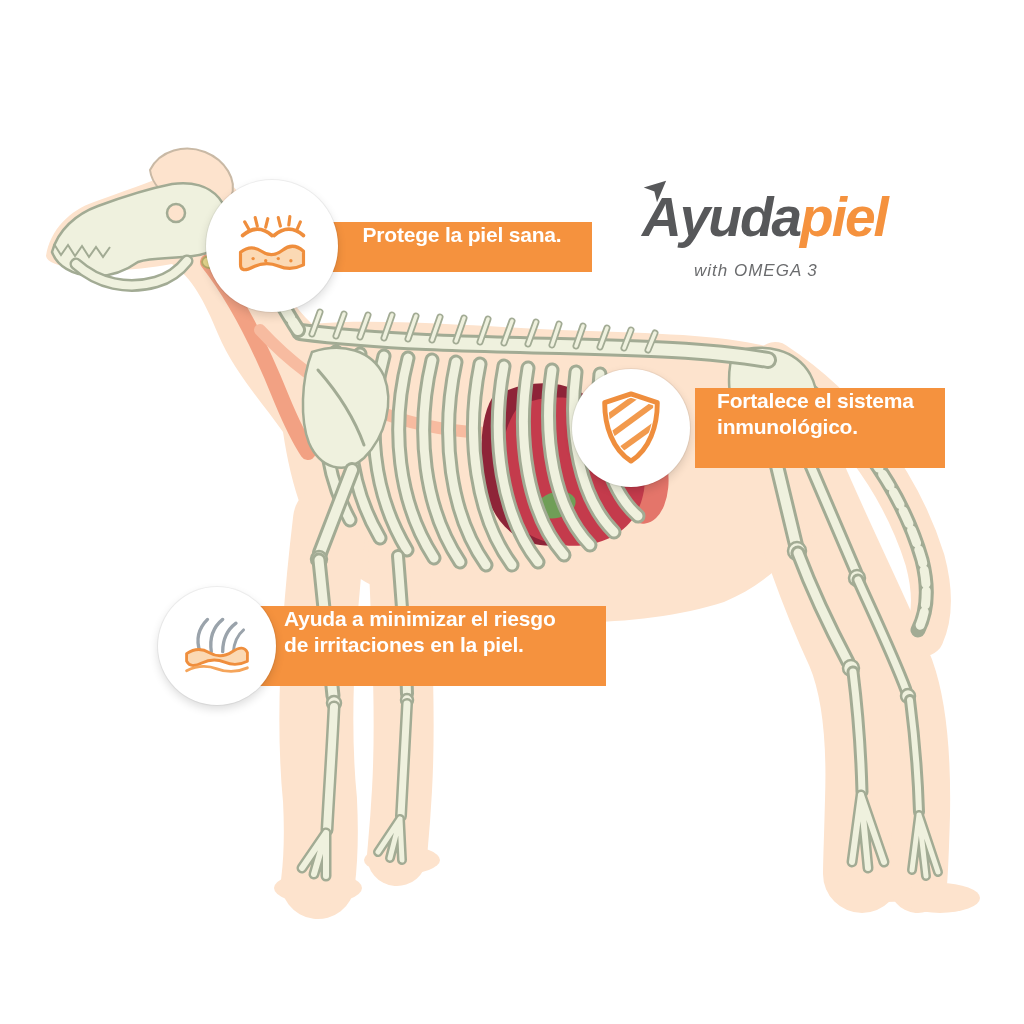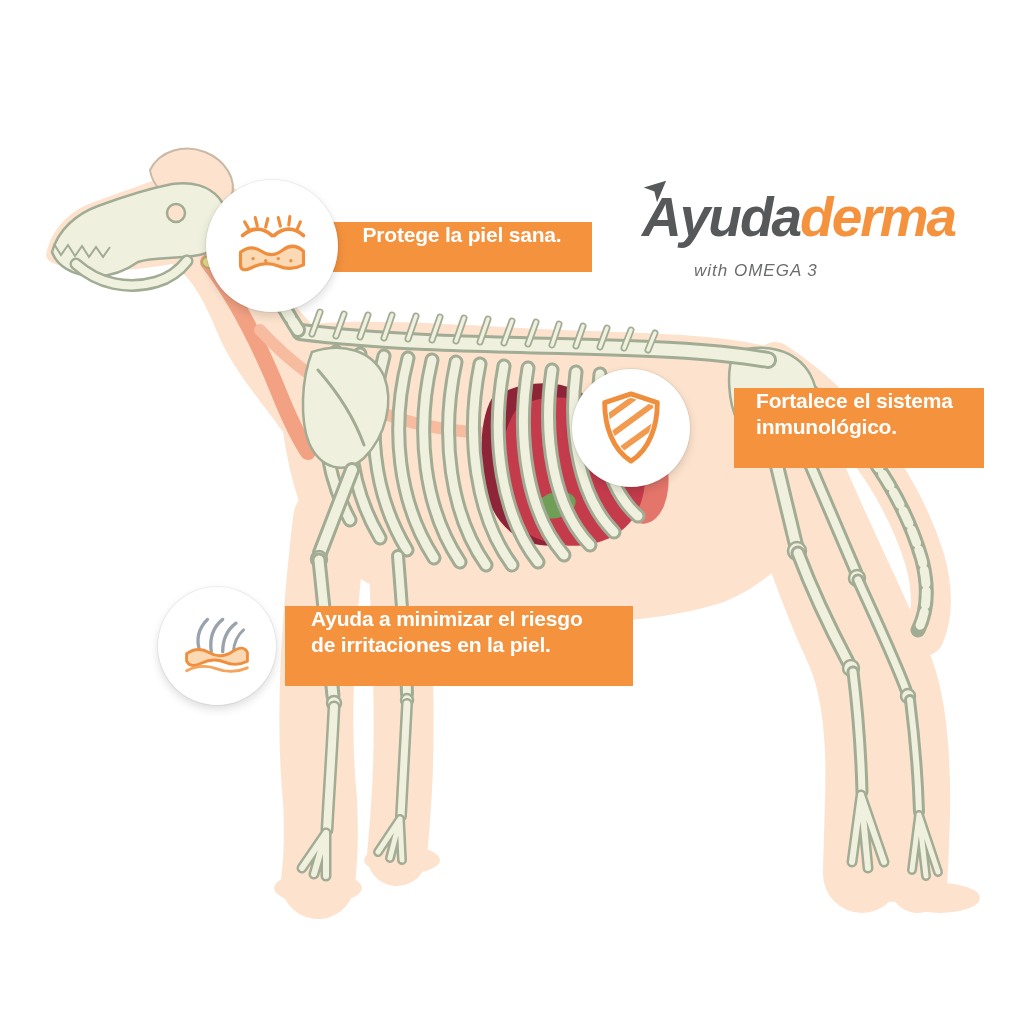--- a/index.html
+++ b/index.html
@@ -18,23 +18,23 @@
   .callout{position:absolute;}
   .bar{position:absolute;background:var(--accent-orange,#f5923e);color:var(--text-white,#fff);
        display:flex;flex-direction:column;
        font-weight:700;letter-spacing:-.2px;}
   .bar .line{white-space:nowrap;line-height:1.22;}
   .badge{position:absolute;background:#fff;border-radius:50%;
          box-shadow:0 0 0 1px rgba(0,0,0,.05), 0 4px 10px rgba(0,0,0,.14);
          display:flex;align-items:center;justify-content:center;}
   .bar1{left:332px;top:222px;width:260px;height:50px;align-items:center;font-size:21px;}
   .badge1{left:206px;top:180px;width:132px;height:132px;}
-  .bar2{left:695px;top:388px;width:250px;height:80px;padding-left:22px;font-size:21px;box-sizing:border-box;margin-left:39px;}
+  .bar2{left:695px;top:388px;width:250px;height:80px;padding-left:22px;font-size:21px;box-sizing:border-box;}
   .badge2{left:572px;top:369px;width:118px;height:118px;}
-  .bar3{left:285px;top:606px;width:348px;height:80px;padding-left:26px;font-size:21px;box-sizing:border-box;}
+  .bar3{left:258px;top:606px;width:348px;height:80px;padding-left:26px;font-size:21px;box-sizing:border-box;}
   .badge3{left:158px;top:587px;width:118px;height:118px;}
 
   
   .logo{position:absolute;left:642px;top:190px;width:310px;}
   .logo-word{position:relative;font-style:italic;font-weight:700;font-size:55px;
              letter-spacing:-2px;line-height:1;color:var(--logo-gray,#57585a);}
   .logo-derma{color:var(--accent-orange,#f5923e);}
   .logo-arrow{position:absolute;left:4px;top:-15px;font-size:28px;font-style:normal;
               color:var(--logo-gray,#57585a);transform:rotate(-42deg);
               text-shadow:-2px 2px 0 #fff,0 0 2px #fff;}
@@ -161,21 +161,21 @@
         <path class="bl-out" stroke-width="13" d="M76,264 C98,284 128,290 156,282 C170,278 180,270 187,261"></path>
         <path class="bl-in" stroke-width="8" d="M76,264 C98,284 128,290 156,282 C170,278 180,270 187,261"></path>
         <path d="M54,244 L61,255 L68,245 L75,256 L82,246 L89,257 L96,247 L103,257 L110,247" fill="none" stroke="#a2ab94" stroke-width="2"></path>
         <circle cx="176" cy="213" r="9" fill="var(--silhouette-peach,#fde3cd)" stroke="#a2ab94" stroke-width="2.5"></circle>
       </g>
     </g>
   </svg>
 
   <div class="logo">
     <div class="logo-word">
-      <span class="logo-arrow">➤</span><span>Ayuda</span><span class="logo-derma">derma</span>
+      <span class="logo-arrow">➤</span><span>Ayuda</span><span class="logo-derma">piel</span>
     </div>
     <div class="logo-tagline">with OMEGA 3</div>
   </div>
 
   <div class="callout">
     <div class="bar bar1">
       <span class="line">Protege la piel sana.</span>
     </div>
     <div class="badge badge1">
       <svg width="84" height="84" viewBox="0 0 80 80">

